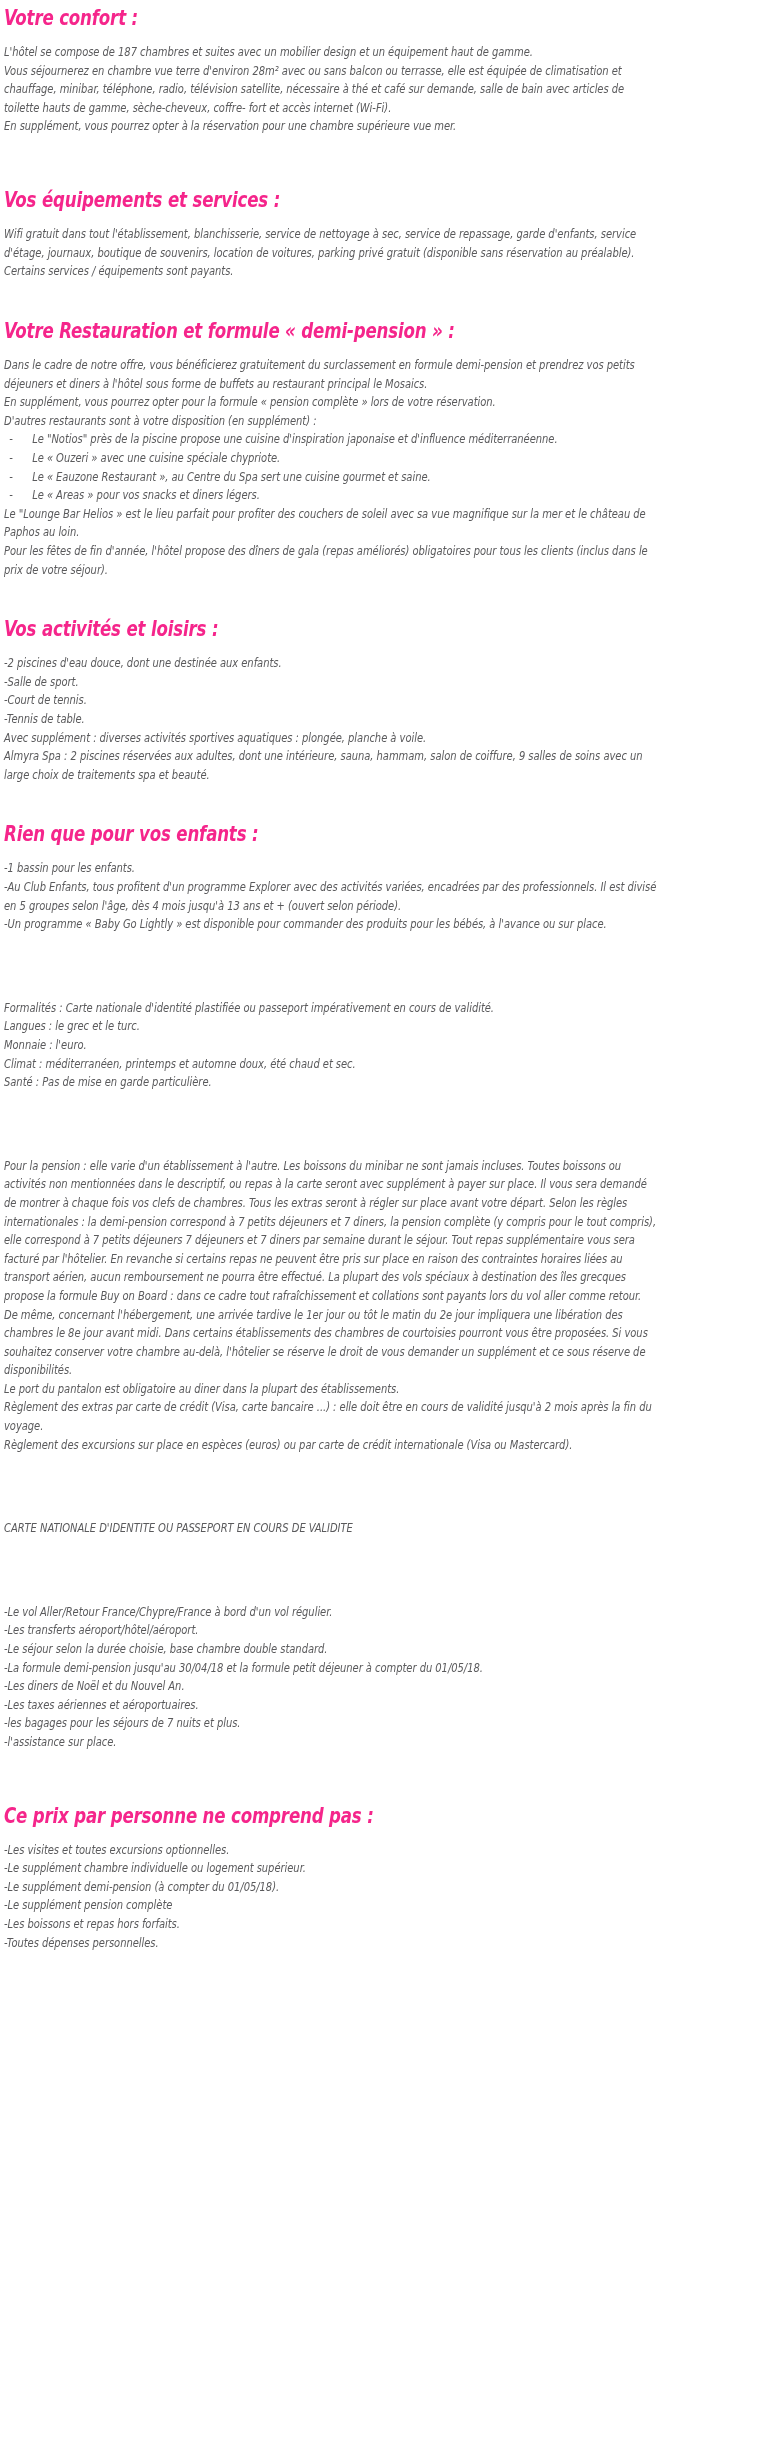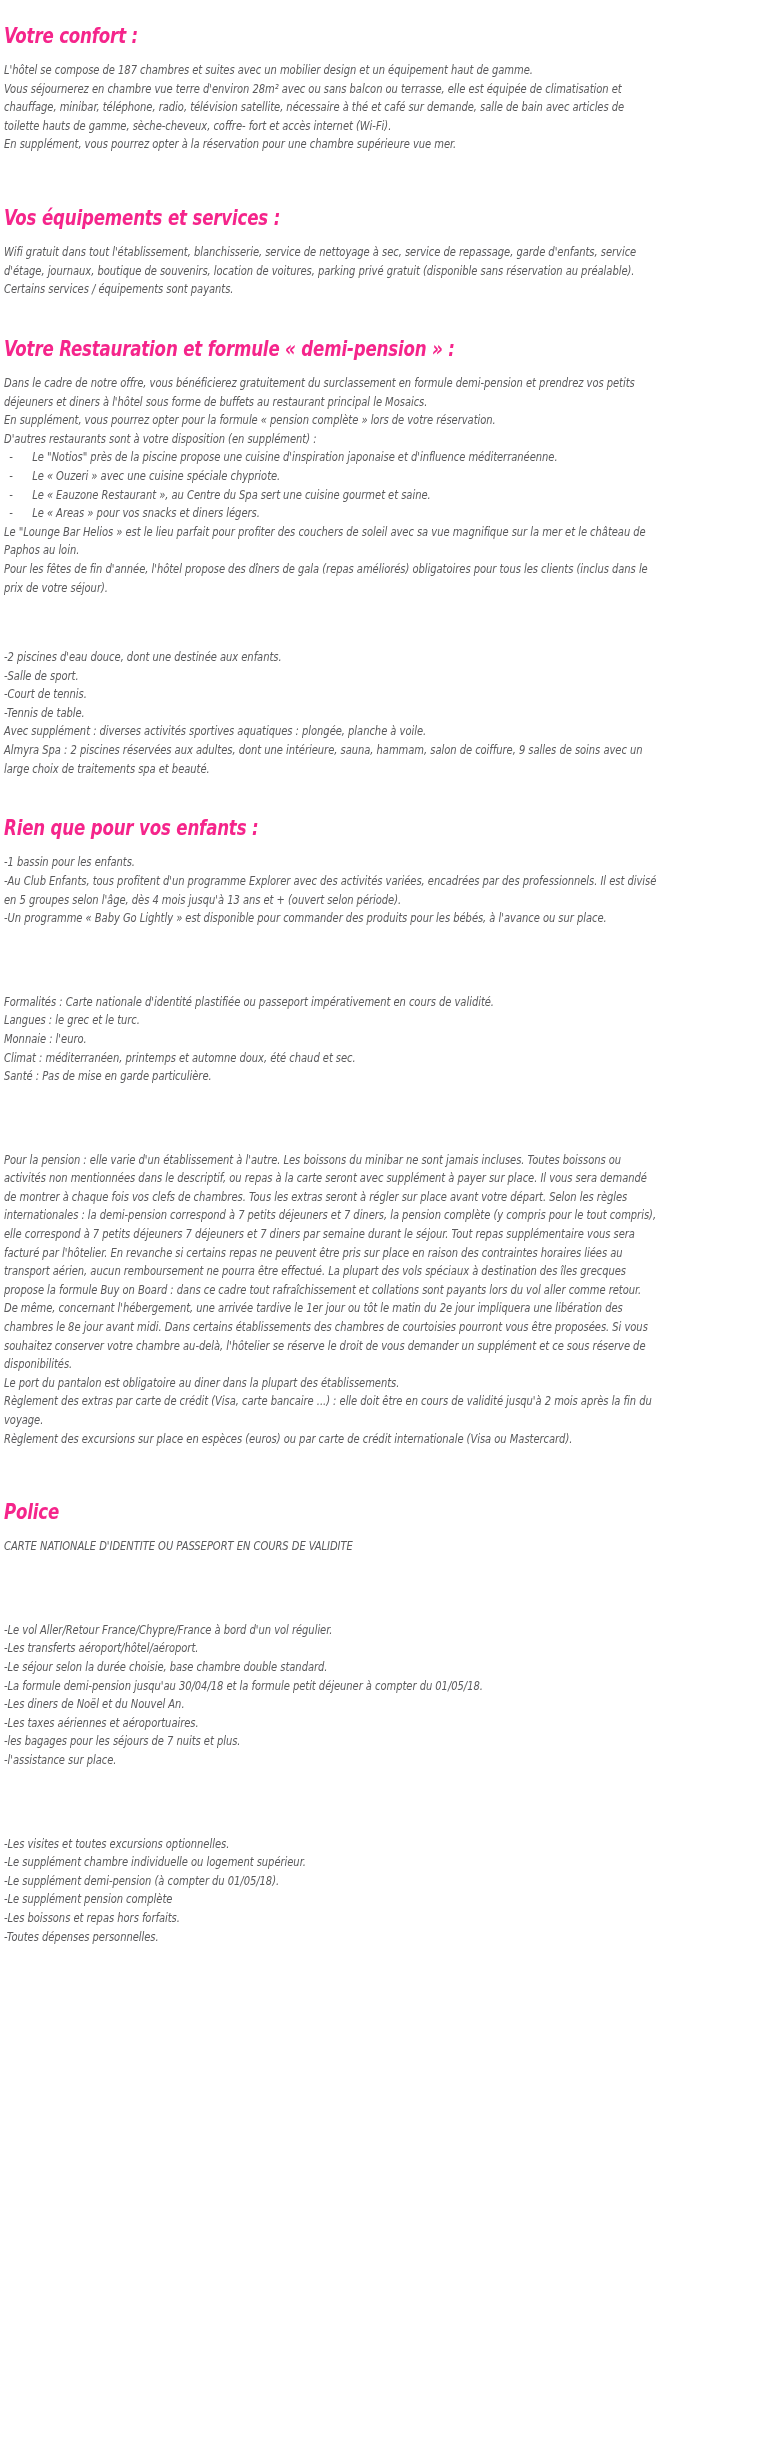--- a/index.html
+++ b/index.html
@@ -10,21 +10,21 @@
   }
   body {
     width: 758px;
     font-family: "Liberation Sans", "DejaVu Sans", sans-serif;
     color: #58585a;
     -webkit-font-smoothing: antialiased;
   }
   .page {
     width: 758px;
     box-sizing: border-box;
-    padding: 24px 8px 10px 4px;
+    padding: 6px 8px 10px 4px;
     background: #ffffff;
   }
 
   
   h2.section-heading {
     font-family: "Liberation Sans Narrow", "DejaVu Sans Condensed", "Liberation Sans", sans-serif;
     font-size: 21.5px;
     line-height: 1.12;
     font-weight: 700;
     font-style: italic;
@@ -118,20 +118,23 @@
       <li class="body-line"><span class="dash">-</span><span>Le « Eauzone Restaurant », au Centre du Spa sert une cuisine gourmet et saine.</span></li>
       <li class="body-line"><span class="dash">-</span><span>Le « Areas » pour vos snacks et diners légers.</span></li>
     </ul>
     <p class="body-line wrap"> Le "Lounge Bar Helios » est le lieu parfait pour profiter des couchers de soleil avec sa vue magnifique sur la mer et le château de Paphos au loin.</p>
     <p class="body-line wrap">Pour les fêtes de fin d'année, l'hôtel propose des dîners de gala (repas améliorés) obligatoires pour tous les clients (inclus dans le prix de votre séjour).</p>
   </section>
 
   <div class="spacer-lg"></div>
 
   <section>
+    <div class="heading-block">
+      <h2 class="section-heading">Vos activités et loisirs :</h2>
+    </div>
     <div class="heading-after"></div>
     <p class="body-line">-2 piscines d'eau douce, dont une destinée aux enfants.</p>
     <p class="body-line">-Salle de sport.</p>
     <p class="body-line">-Court de tennis.</p>
     <p class="body-line">-Tennis de table.</p>
     <p class="body-line">Avec supplément : diverses activités sportives aquatiques : plongée, planche à voile.</p>
     <p class="body-line wrap">Almyra Spa : 2 piscines réservées aux adultes, dont une intérieure, sauna, hammam, salon de coiffure, 9 salles de soins avec un large choix de traitements spa et beauté.</p>
   </section>
 
   <div class="spacer-lg"></div>
@@ -164,23 +167,20 @@
     <p class="body-line wrap">Pour la pension : elle varie d'un établissement à l'autre. Les boissons du minibar ne sont jamais incluses. Toutes boissons ou activités non mentionnées dans le descriptif, ou repas à la carte seront avec supplément à payer sur place. Il vous sera demandé de montrer à chaque fois vos clefs de chambres. Tous les extras seront à régler sur place avant votre départ. Selon les règles internationales : la demi-pension correspond à 7 petits déjeuners et 7 diners, la pension complète (y compris pour le tout compris), elle correspond à 7 petits déjeuners 7 déjeuners et 7 diners par semaine durant le séjour. Tout repas supplémentaire vous sera facturé par l'hôtelier. En revanche si certains repas ne peuvent être pris sur place en raison des contraintes horaires liées au transport aérien, aucun remboursement ne pourra être effectué. La plupart des vols spéciaux à destination des îles grecques propose la formule Buy on Board : dans ce cadre tout rafraîchissement et collations sont payants lors du vol aller comme retour.</p>
     <p class="body-line wrap">De même, concernant l'hébergement, une arrivée tardive le 1er jour ou tôt le matin du 2e jour impliquera une libération des chambres le 8e jour avant midi. Dans certains établissements des chambres de courtoisies pourront vous être proposées. Si vous souhaitez conserver votre chambre au-delà, l'hôtelier se réserve le droit de vous demander un supplément et ce sous réserve de disponibilités.</p>
     <p class="body-line">Le port du pantalon est obligatoire au diner dans la plupart des établissements.</p>
     <p class="body-line wrap">Règlement des extras par carte de crédit (Visa, carte bancaire ...) : elle doit être en cours de validité jusqu'à 2 mois après la fin du voyage.</p>
     <p class="body-line">Règlement des excursions sur place en espèces (euros) ou par carte de crédit internationale (Visa ou Mastercard).</p>
   </section>
 
   <div class="spacer-xl"></div>
 
   <section>
-    <div class="heading-block">
-      <h2 class="section-heading">Police</h2>
-    </div>
     <div class="heading-after"></div>
     <p class="body-line">CARTE NATIONALE D'IDENTITE OU PASSEPORT EN COURS DE VALIDITE</p>
   </section>
 
   <div class="spacer-xl"></div>
 
   <section>
     <div class="heading-after"></div>
     <p class="body-line">-Le vol Aller/Retour France/Chypre/France à bord d'un vol régulier.</p>
     <p class="body-line">-Les transferts aéroport/hôtel/aéroport.</p>
@@ -188,20 +188,23 @@
     <p class="body-line">-La formule demi-pension jusqu'au 30/04/18 et la formule petit déjeuner à compter du 01/05/18.</p>
     <p class="body-line">-Les diners de Noël et du Nouvel An.</p>
     <p class="body-line">-Les taxes aériennes et aéroportuaires.</p>
     <p class="body-line">-les bagages pour les séjours de 7 nuits et plus.</p>
     <p class="body-line">-l'assistance sur place.</p>
   </section>
 
   <div class="spacer-xl"></div>
 
   <section>
+    <div class="heading-block">
+      <h2 class="section-heading">Ce prix par personne ne comprend pas :</h2>
+    </div>
     <div class="heading-after"></div>
     <p class="body-line">-Les visites et toutes excursions optionnelles.</p>
     <p class="body-line">-Le supplément chambre individuelle ou logement supérieur.</p>
     <p class="body-line">-Le supplément demi-pension (à compter du 01/05/18).</p>
     <p class="body-line">-Le supplément pension complète</p>
     <p class="body-line">-Les boissons et repas hors forfaits.</p>
     <p class="body-line">-Toutes dépenses personnelles.</p>
   </section>
 
 </div>

